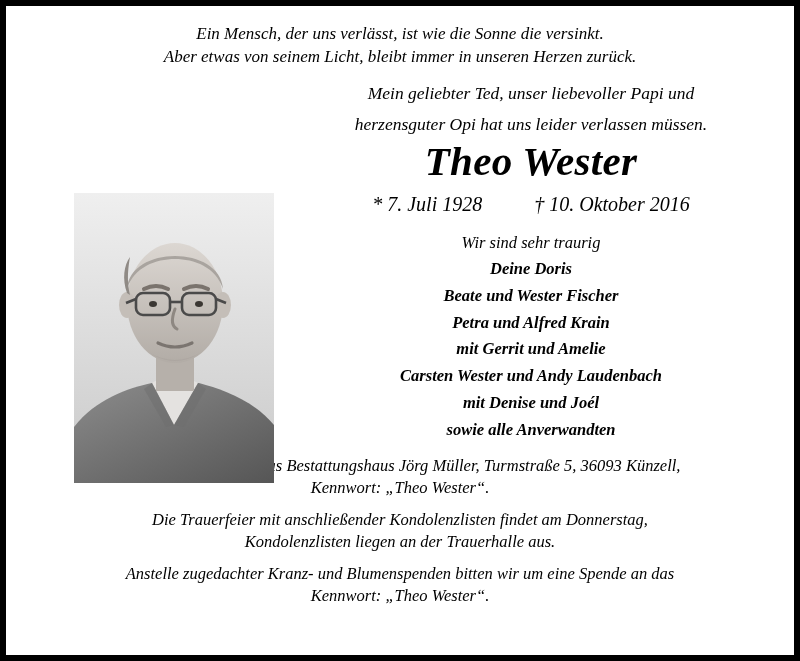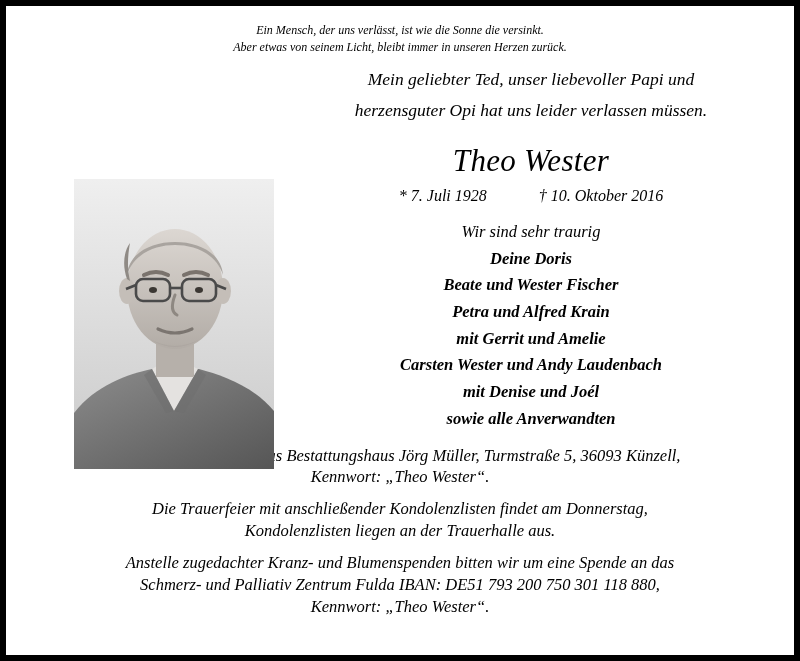--- a/index.html
+++ b/index.html
@@ -23,21 +23,21 @@
   .inner {
     position: relative;
     width: 100%;
     height: 100%;
     box-sizing: border-box;
     padding: 14px 22px 10px 22px;
   }
   .verse {
     text-align: center;
     font-style: italic;
-    font-size: 12px;
+    font-size: 17px;
     line-height: 1.38;
     margin-top: 2px;
   }
   .verse-line { display: block; }
 
   .body-area {
     position: relative;
     margin-top: 12px;
     min-height: 330px;
   }
@@ -58,29 +58,28 @@
   }
   .dedication {
     font-style: italic;
     font-size: 17.5px;
     line-height: 1.42;
     margin-top: 2px;
   }
   .dedication span { display: block; margin-top: 6px; }
 
   .name {
-    font-weight: normal;
-    font-style: italic;
-    font-size: 31px;
+    font-weight: bold;
+    font-style: italic;
+    font-size: 41px;
     letter-spacing: 0.3px;
-    margin-top: 20px;
   }
   .dates {
     font-style: italic;
-    font-size: 16px;
+    font-size: 20px;
     margin-top: 8px;
     display: flex;
     justify-content: center;
     gap: 52px;
   }
   .dates .d { white-space: nowrap; }
 
   .mourners {
     margin-top: 14px;
     font-style: italic;
@@ -201,19 +200,18 @@
       <div class="block">
         <span class="fl">Trauerpost bitte an: Das Bestattungshaus Jörg Müller, Turmstraße 5, 36093 Künzell,</span>
         <span class="fl">Kennwort: „Theo Wester“.</span>
       </div>
       <div class="block">
         <span class="fl">Die Trauerfeier mit anschließender Kondolenzlisten findet am Donnerstag,</span>
         <span class="fl">Kondolenzlisten liegen an der Trauerhalle aus.</span>
       </div>
       <div class="block">
         <span class="fl">Anstelle zugedachter Kranz- und Blumenspenden bitten wir um eine Spende an das</span>
-        <span class="fl">Schmerz- und Palliativ Zentrum Fulda IBAN: DE51 793 200 750 301 118 880,</span>
         <span class="fl">Kennwort: „Theo Wester“.</span>
       </div>
     </div>
 
   </div>
 </div>
 
 </body></html>

